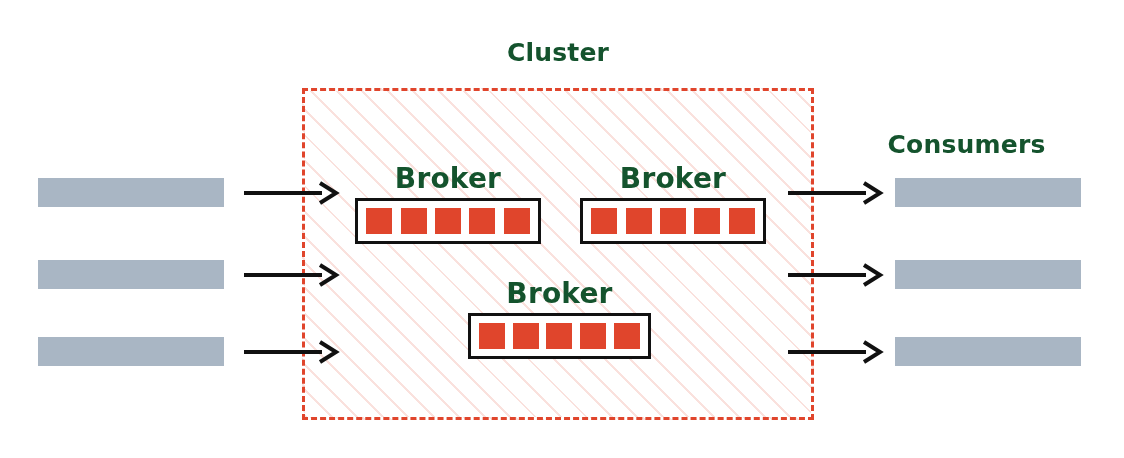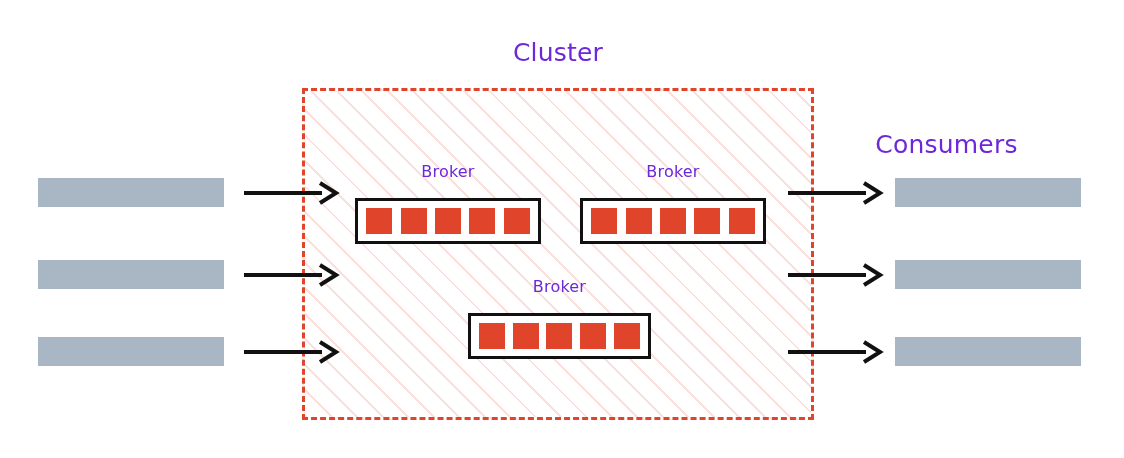--- a/index.html
+++ b/index.html
@@ -15,35 +15,35 @@
     width: 1124px;
     height: 458px;
     background: #ffffff;
     overflow: hidden;
   }
 
   
   .label {
     position: absolute;
     font-family: "DejaVu Sans", sans-serif;
-    font-weight: 400;
-    color: #6d28d9;
+    font-weight: 700;
+    color: #14532d;
     white-space: nowrap;
     letter-spacing: 0.2px;
   }
   .label.side {
     font-size: 25px;
     text-align: center;
   }
   .label.cluster-title {
     font-size: 25px;
     text-align: center;
   }
   .label.broker-title {
-    font-size: 16px;
+    font-size: 28px;
     text-align: center;
   }
 
   
   .bar {
     position: absolute;
     width: 186px;
     height: 29px;
     background: #a9b6c4;
   }
@@ -93,21 +93,21 @@
 </head>
 <body>
 
 <div id="stage">
 
   <div id="cluster-region"></div>
 
   <div class="label cluster-title" style="left:302px; top:38px; width:512px;">Cluster</div>
 
 
-  <div class="label side" style="left:851px; top:130px; width:191px;">Consumers</div>
+  <div class="label side" style="left:871px; top:130px; width:191px;">Consumers</div>
 
   <div class="bar" style="left:38px; top:178px;"></div>
   <div class="bar" style="left:38px; top:260px;"></div>
   <div class="bar" style="left:38px; top:337px;"></div>
 
   <div class="bar" style="left:895px; top:178px;"></div>
   <div class="bar" style="left:895px; top:260px;"></div>
   <div class="bar" style="left:895px; top:337px;"></div>
 
   <svg class="arrow" style="left:244px; top:178px;" width="96" height="30" viewBox="0 0 96 30">

